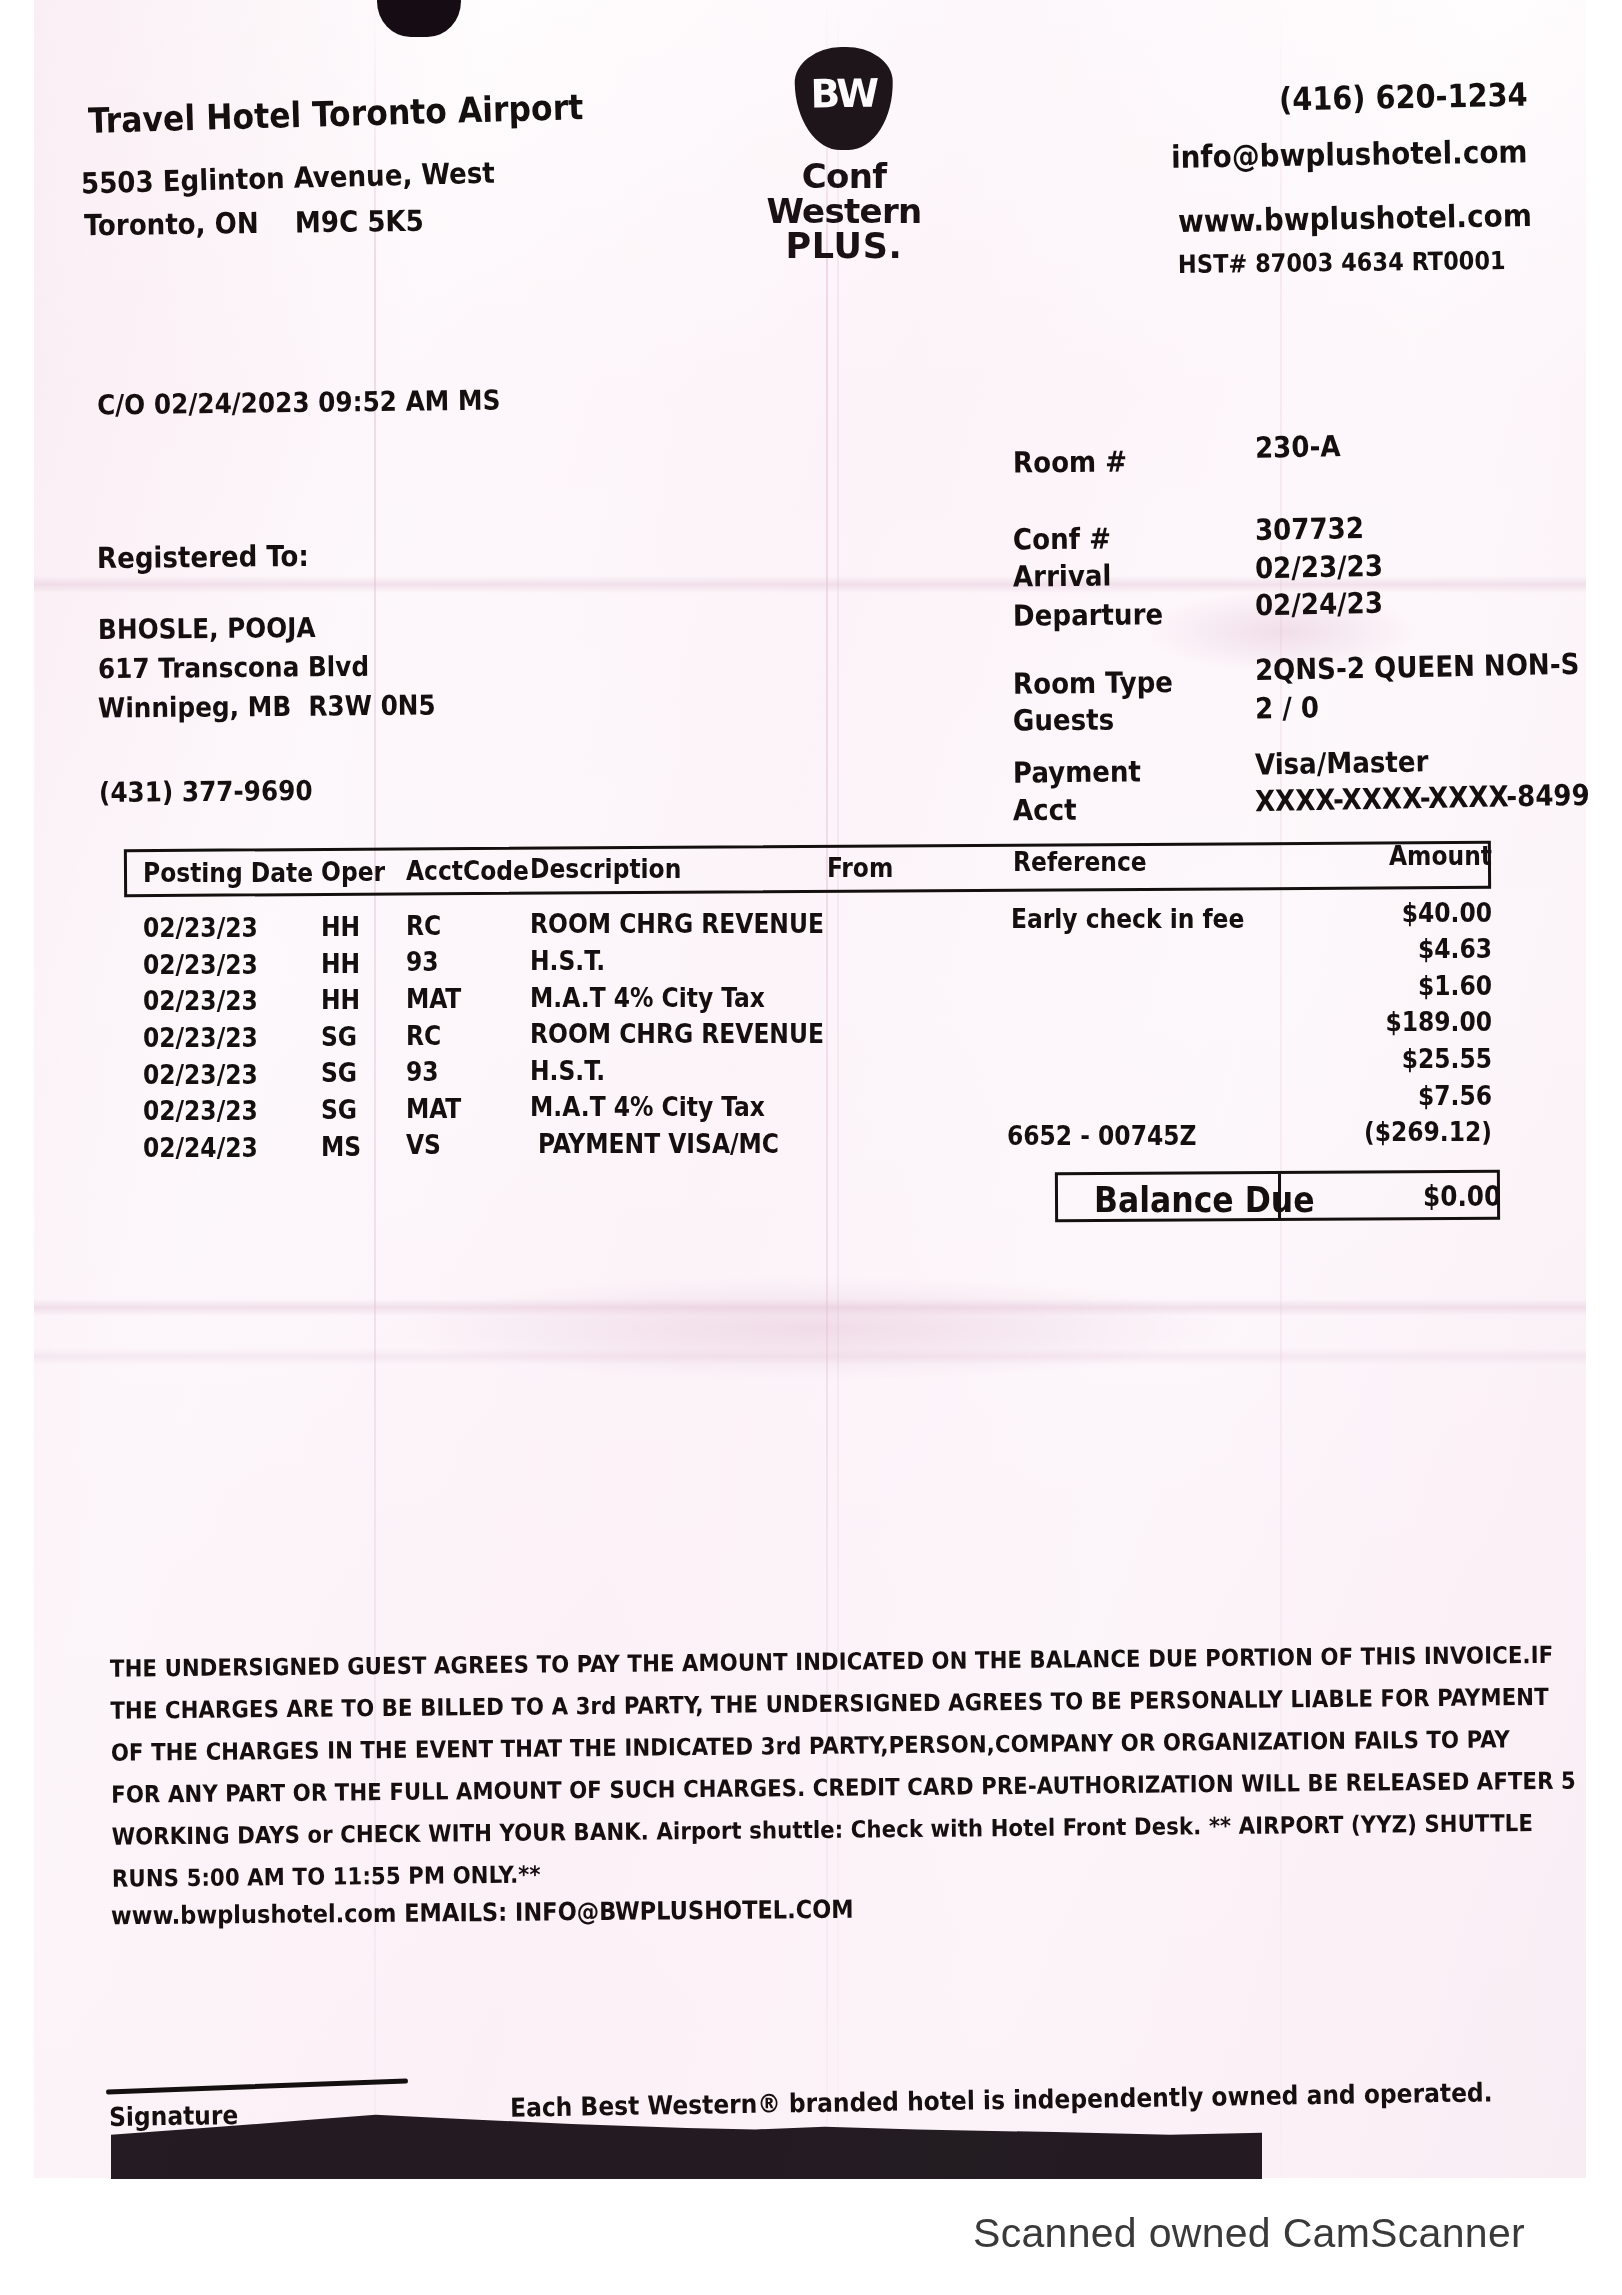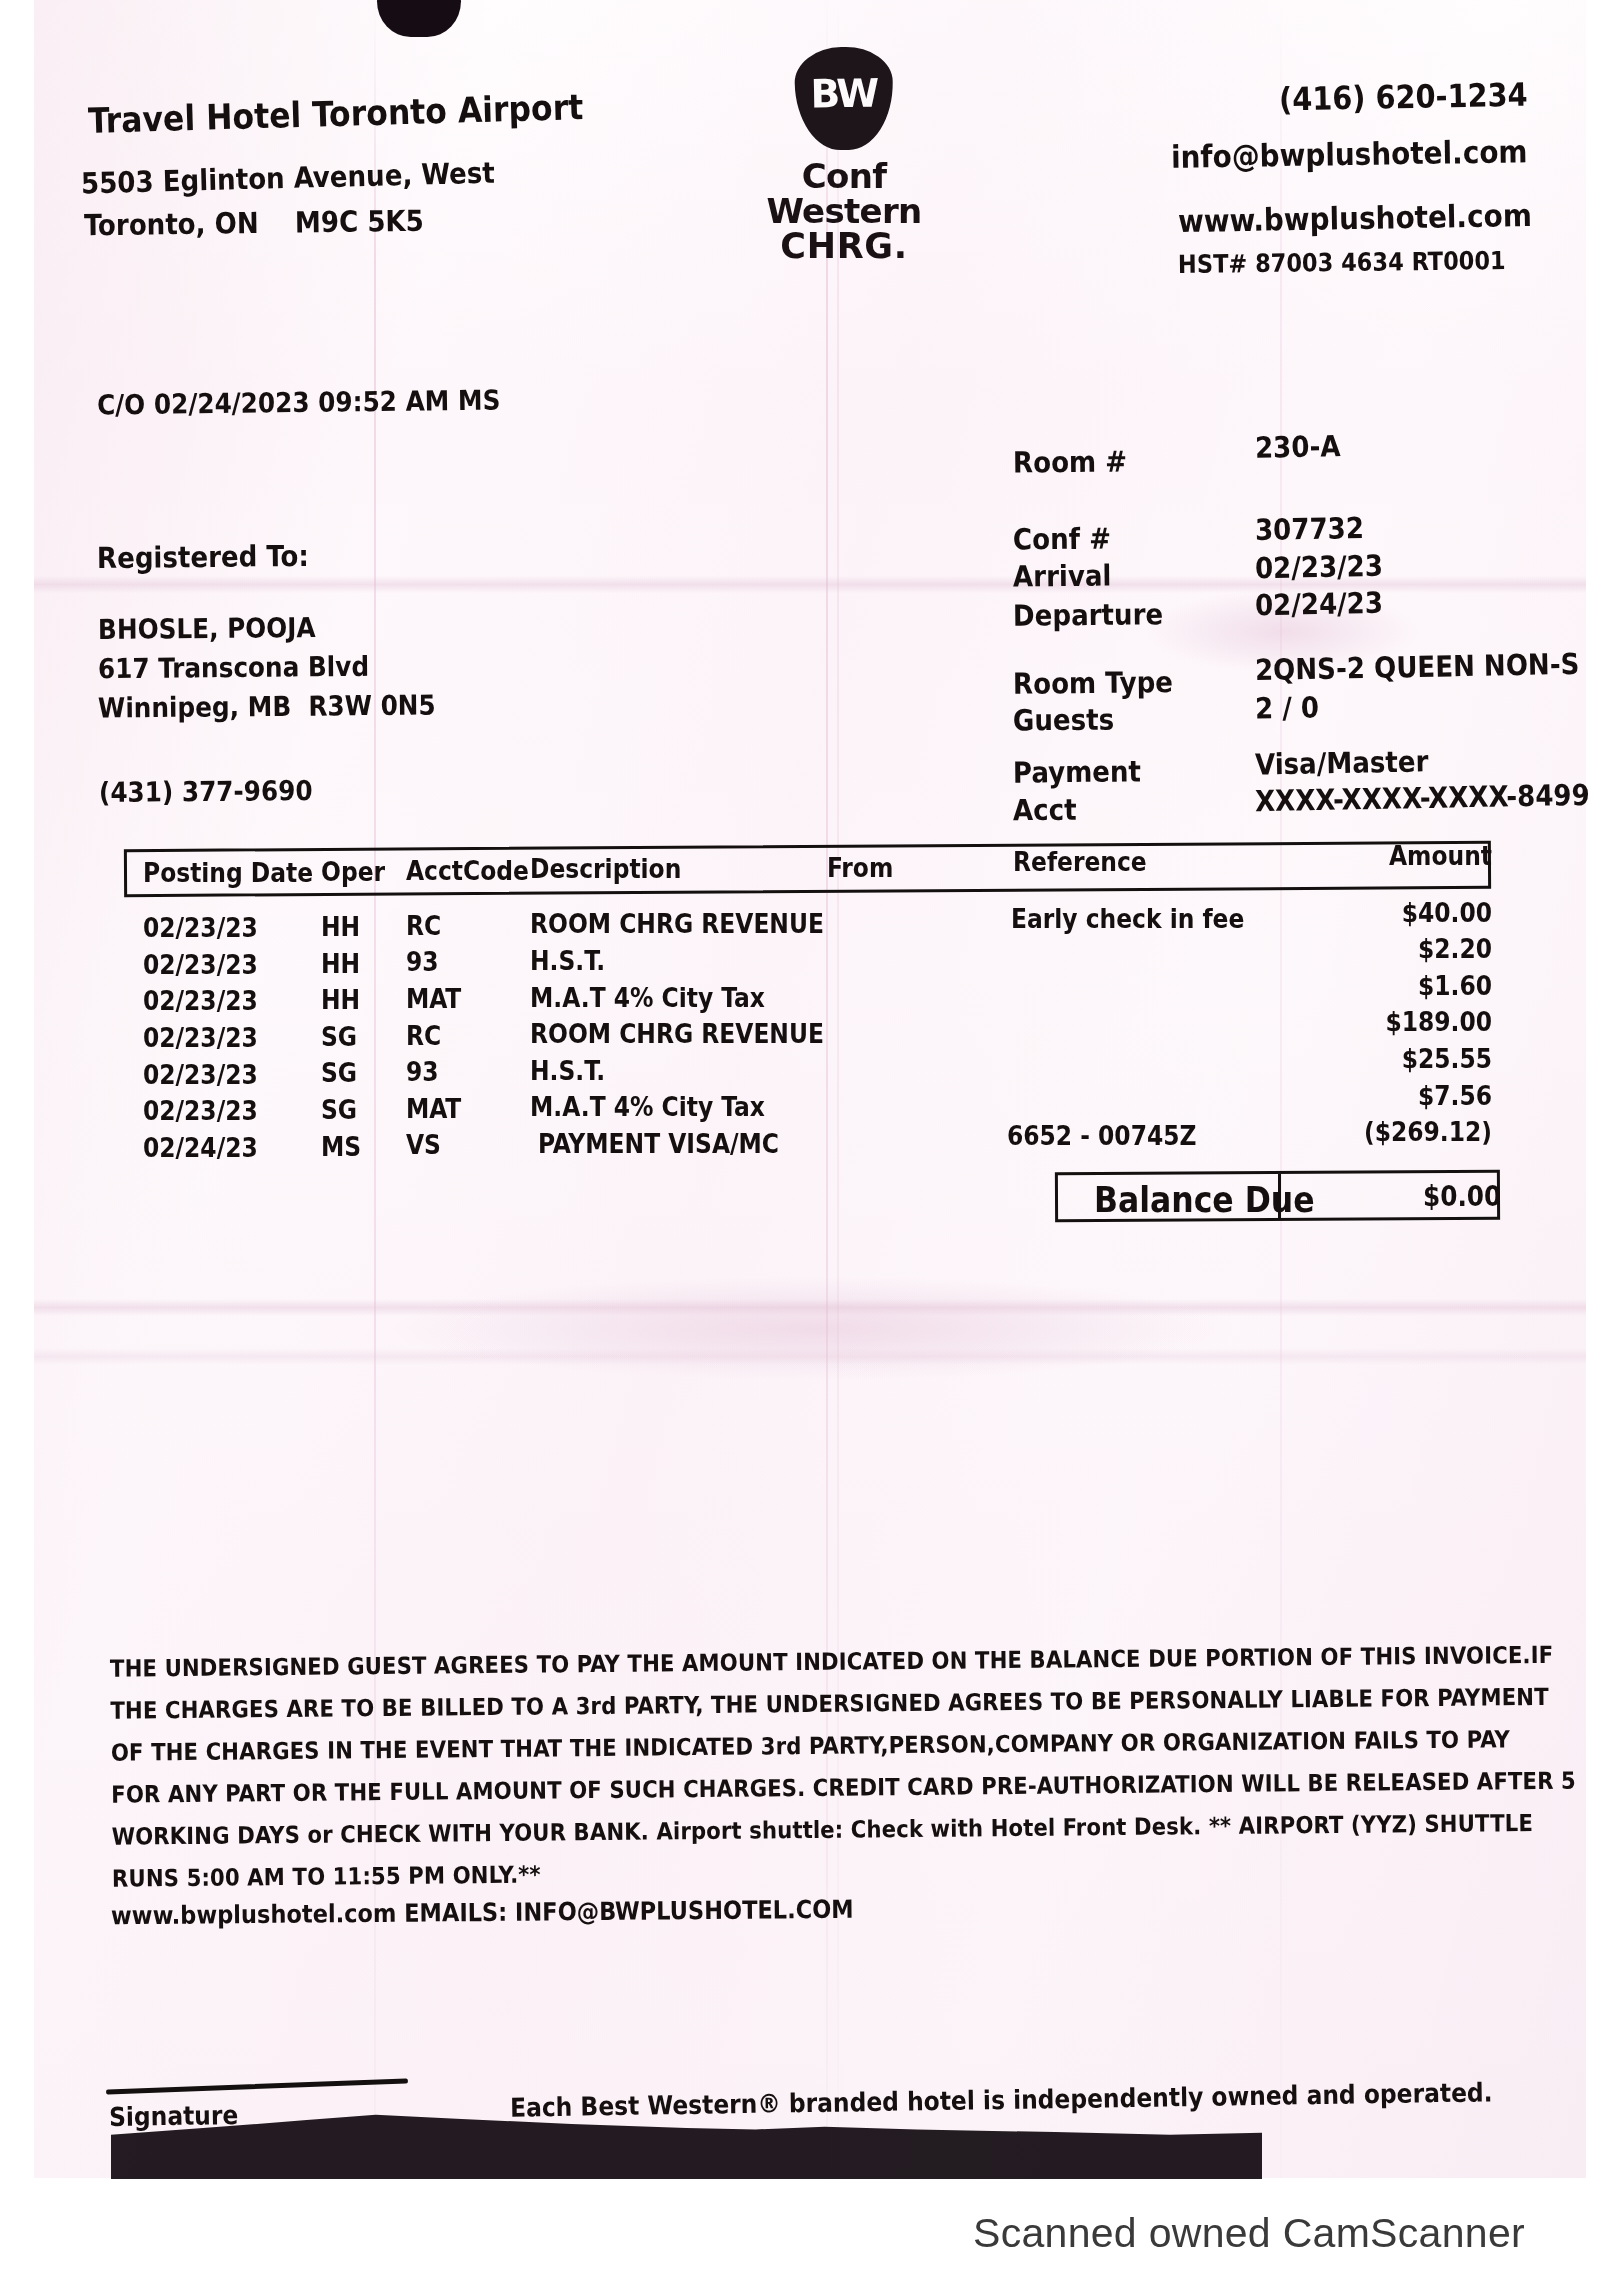--- a/index.html
+++ b/index.html
@@ -242,21 +242,21 @@
     <div class="t website">www.bwplushotel.com</div>
     <div class="t hst">HST# 87003 4634 RT0001</div>
 
     <div class="logo">
       <div class="logo-mark">
         <div class="bw">BW</div>
       </div>
       <div class="logo-text">
         <div>Conf</div>
         <div>Western</div>
-        <div class="plus">CHRG.</div>
+        <div class="plus">PLUS.</div>
       </div>
     </div>
 
     <div class="t co-line">C/O 02/24/2023 09:52 AM MS</div>
     <div class="t reg-label">Registered To:</div>
     <div class="t guest-name">BHOSLE, POOJA</div>
     <div class="t guest-addr">617 Transcona Blvd</div>
     <div class="t guest-city">Winnipeg, MB  R3W 0N5</div>
     <div class="t guest-phone">(431) 377-9690</div>
 
@@ -304,21 +304,21 @@
       <div class="cell col-oper" style="top:912px;">HH</div>
       <div class="cell col-acct" style="top:911px;">RC</div>
       <div class="cell col-desc" style="top:909px;">ROOM CHRG REVENUE</div>
       <div class="cell col-ref" style="top:904px;">Early check in fee</div>
       <div class="cell col-amt" style="left:1302px; top:898px;">$40.00</div>
 
       <div class="cell col-date" style="top:950px;">02/23/23</div>
       <div class="cell col-oper" style="top:949px;">HH</div>
       <div class="cell col-acct" style="top:947px;">93</div>
       <div class="cell col-desc" style="top:946px;">H.S.T.</div>
-      <div class="cell col-amt" style="left:1302px; top:934px;">$2.20</div>
+      <div class="cell col-amt" style="left:1302px; top:934px;">$4.63</div>
 
       <div class="cell col-date" style="top:986px;">02/23/23</div>
       <div class="cell col-oper" style="top:985px;">HH</div>
       <div class="cell col-acct" style="top:984px;">MAT</div>
       <div class="cell col-desc" style="top:983px;">M.A.T 4% City Tax</div>
       <div class="cell col-amt" style="left:1302px; top:971px;">$1.60</div>
 
       <div class="cell col-date" style="top:1023px;">02/23/23</div>
       <div class="cell col-oper" style="top:1022px;">SG</div>
       <div class="cell col-acct" style="top:1021px;">RC</div>

